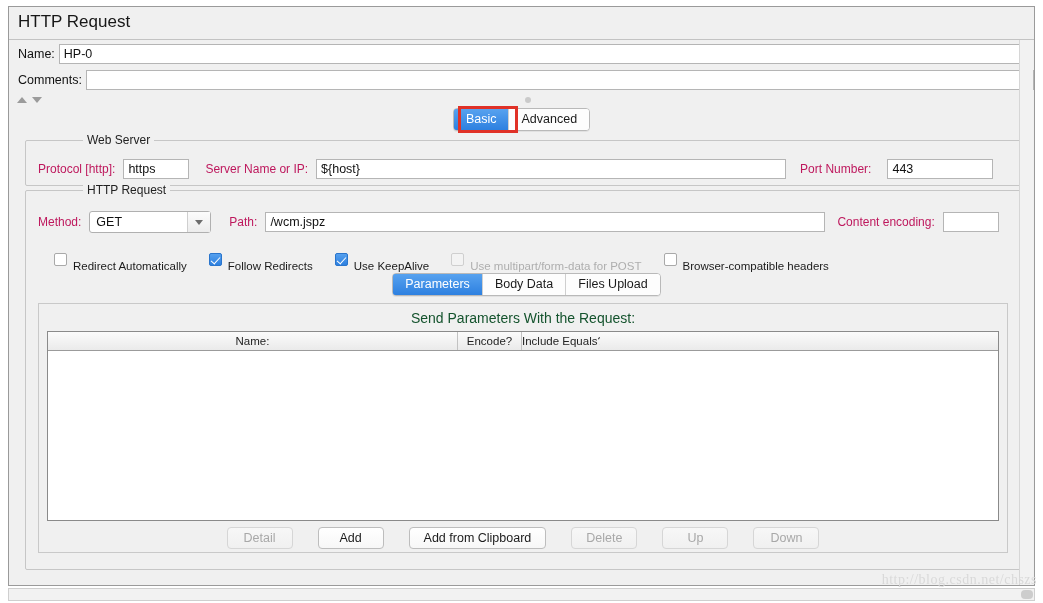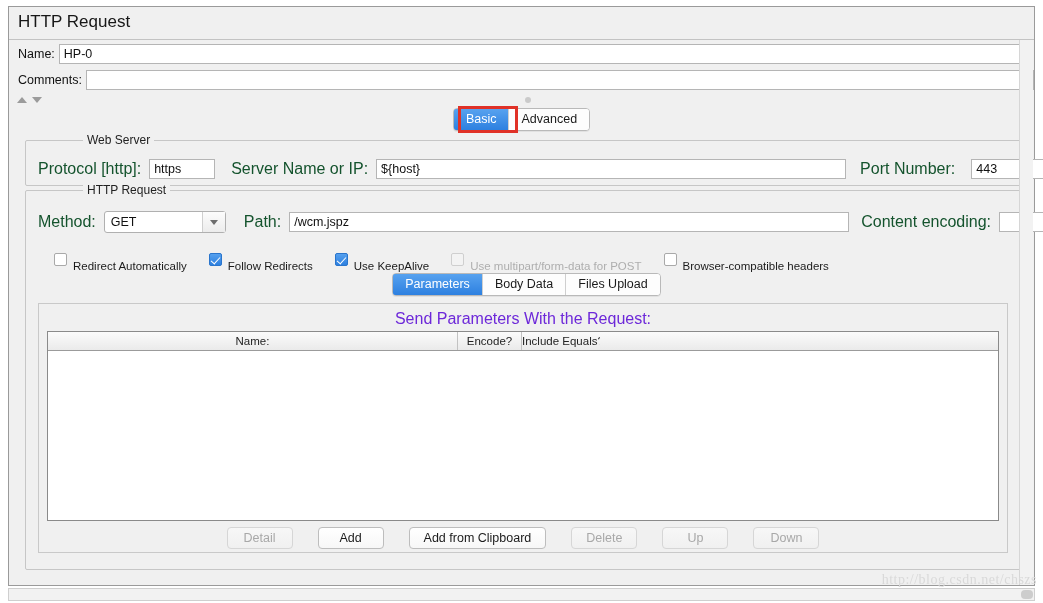--- a/index.html
+++ b/index.html
@@ -185,21 +185,21 @@
     width: 1003px;
     height: 380px;
   }
 
   .inline-row {
     position: absolute;
     display: flex;
     align-items: center;
     white-space: nowrap;
   }
-  .inline-row .lbl { font-size: 16px; color: #14532d; }
+  .inline-row .lbl { font-size: 12px; color: #be185d; }
 
   
   #ws-row { left: 12px; top: 18px; }
   #protocol-input { width: 66px; margin-left: 8px; }
   #server-label { margin-left: 16px; }
   #server-input { width: 470px; margin-left: 8px; }
   #port-label { margin-left: 14px; }
   #port-input { width: 106px; margin-left: 16px; }
 
   
@@ -306,22 +306,22 @@
     border: 1px solid #c9c9c9;
     box-sizing: border-box;
     background: #f0f0f0;
   }
   #send-params-title {
     position: absolute;
     top: 6px;
     left: 0;
     width: 100%;
     text-align: center;
-    font-size: 16px;
-    color: #6d28d9;
+    font-size: 14px;
+    color: #14532d;
   }
   #params-table {
     position: absolute;
     left: 8px;
     top: 27px;
     width: 952px;
     height: 190px;
     border: 1px solid #8a8a8a;
     box-sizing: border-box;
     background: #ffffff;

